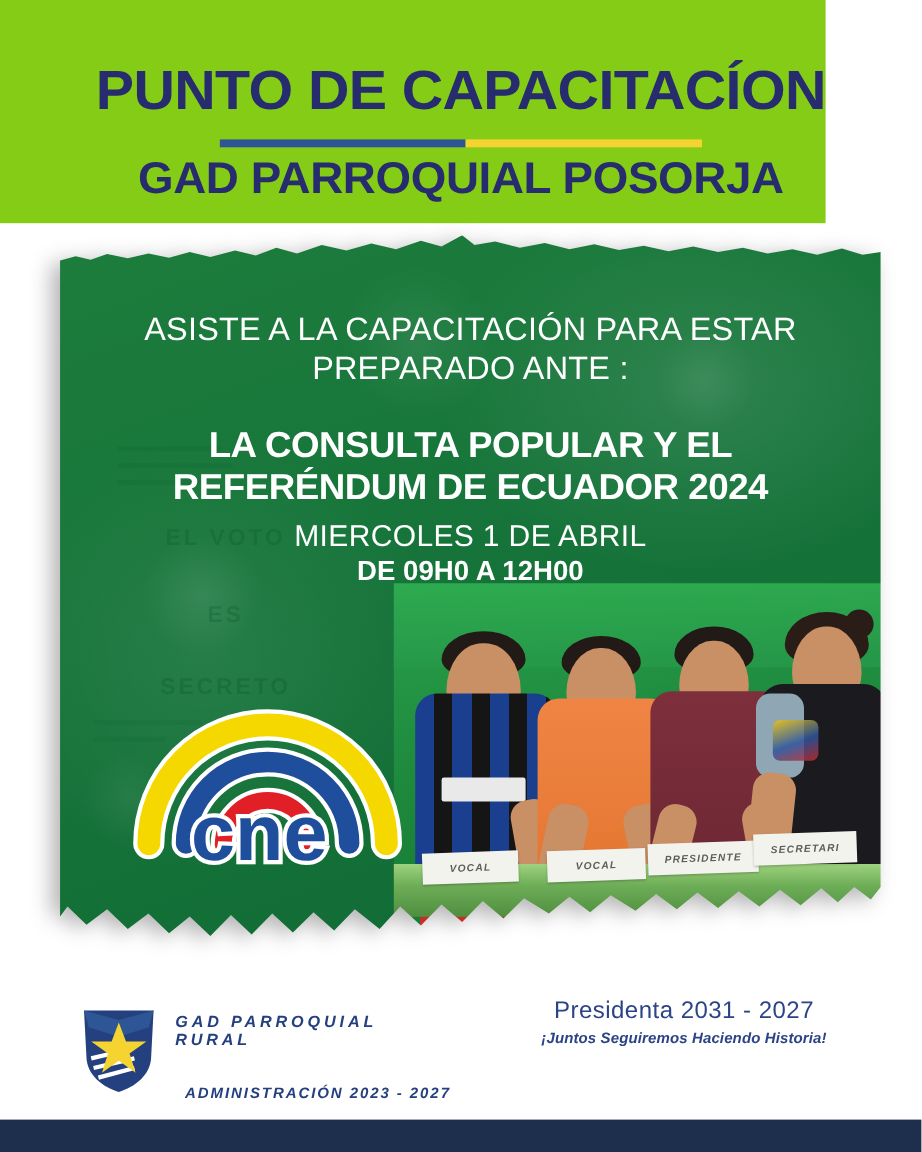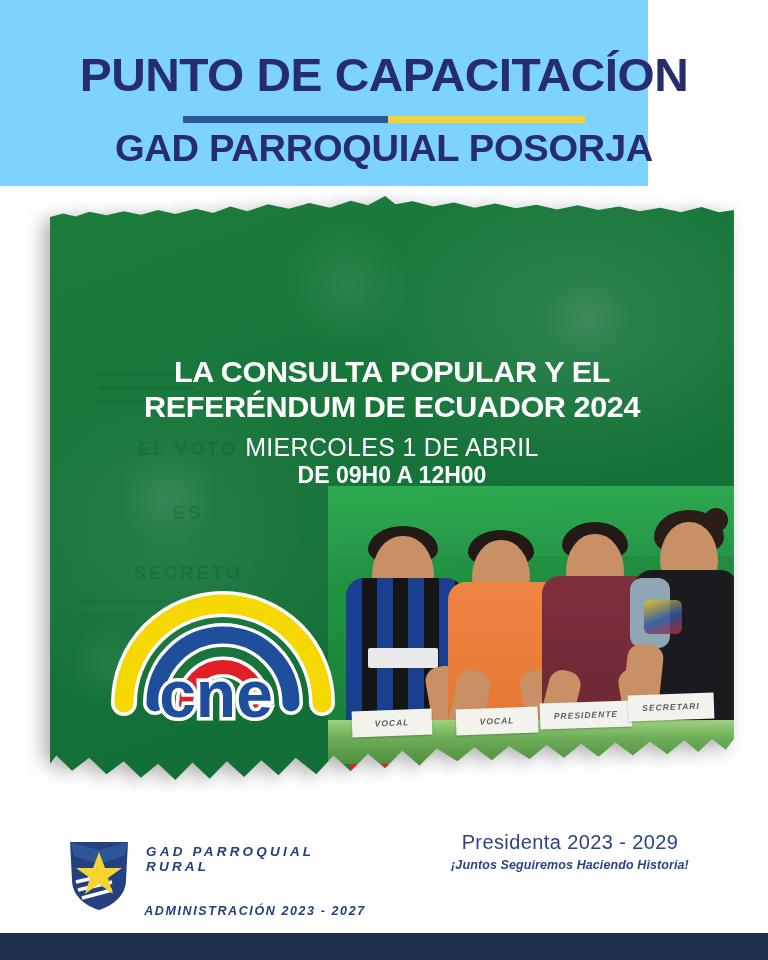--- a/index.html
+++ b/index.html
@@ -5,21 +5,22 @@
   html,body{margin:0;padding:0;}
   body{
     width:768px;height:960px;overflow:hidden;position:relative;
     background:#ffffff;
     font-family:"Liberation Sans", sans-serif;
   }
 
   
   #poster-header{
     position:absolute;left:0;top:0;width:648px;height:186px;
-    background:#7dd3fc;
+    background:#84cc16;
+    padding-left:40px;
   }
   #header-title-1{
     position:absolute;left:0;top:52px;width:768px;
     text-align:center;
     font-family:"Liberation Sans", sans-serif;
     font-weight:700;
     font-size:46px;
     letter-spacing:-0.5px;
     color:#262c6e;
     transform:scaleX(1.04);
@@ -190,21 +191,21 @@
     position:absolute;left:84px;top:12px;width:230px;
     font-size:13.5px;font-weight:700;font-style:italic;letter-spacing:3.2px;
     color:#24407e;
   }
   #posorja-name{
     position:absolute;left:82px;top:27px;width:240px;
     font-size:40px;font-weight:700;font-style:italic;letter-spacing:-0.5px;
     color:#24407e;line-height:1;
   }
   #posorja-admin{
-    position:absolute;left:58px;top:72px;width:270px;text-align:center;
+    position:absolute;left:68px;top:72px;width:270px;text-align:center;
     font-size:12.5px;font-weight:700;font-style:italic;letter-spacing:1.6px;
     color:#24407e;
   }
   #signature-block{position:absolute;left:415px;top:18px;width:310px;text-align:center;}
   #sig-name{
     font-family:"DejaVu Serif", serif;
     font-style:italic;font-weight:700;font-size:34px;color:#2b4486;
     line-height:1.05;letter-spacing:.5px;
   }
   #sig-role{
@@ -292,20 +293,21 @@
 
       <div id="vote-table">
         <div class="tabletop"></div>
         <div class="sign" style="left:24px;top:12px;width:80px;transform:rotate(-2deg);">VOCAL</div>
         <div class="sign" style="left:128px;top:10px;width:82px;transform:rotate(-2deg);">VOCAL</div>
         <div class="sign" style="left:212px;top:4px;width:92px;transform:rotate(-2deg);">PRESIDENTE</div>
         <div class="sign" style="left:300px;top:-4px;width:86px;transform:rotate(-2deg);">SECRETARI</div>
       </div>
     </div>
 
+    <div id="panel-lead">ASISTE A LA CAPACITACIÓN PARA ESTAR PREPARADO ANTE :</div>
     <div id="panel-headline">LA CONSULTA POPULAR Y EL REFERÉNDUM DE ECUADOR 2024</div>
     <div id="panel-date">MIERCOLES 1 DE ABRIL</div>
     <div id="panel-time">DE 09H0 A 12H00</div>
 
     <svg id="cne-logo" viewBox="0 0 230 160">
       <g fill="none" stroke-linecap="round">
         <path d="M16,132 A99,99 0 0 1 214,132" stroke="#ffffff" stroke-width="26"></path>
         <path d="M16,132 A99,99 0 0 1 214,132" stroke="#f5d800" stroke-width="19"></path>
         <path d="M47,132 A68,68 0 0 1 183,132" stroke="#ffffff" stroke-width="24"></path>
         <path d="M47,132 A68,68 0 0 1 183,132" stroke="#1f4e9c" stroke-width="17"></path>
@@ -328,18 +330,18 @@
           <path d="M16,54 L50,46"></path>
           <path d="M20,62 L50,54"></path>
       </g>
       <polygon points="37,16 43,32 60,32 46,42 51,58 37,48 23,58 28,42 14,32 31,32" fill="#f5d432"></polygon>
     </svg>
     <div id="posorja-kicker">GAD PARROQUIAL RURAL</div>
     <div id="posorja-admin">ADMINISTRACIÓN 2023 - 2027</div>
   </div>
 
   <div id="signature-block">
-    <div id="sig-role">Presidenta 2023 - 2029</div>
+    <div id="sig-role">Presidenta 2031 - 2027</div>
     <div id="sig-slogan">¡Juntos Seguiremos Haciendo Historia!</div>
   </div>
 </div>
 
 <div id="bottom-bar"></div>
 
 </body></html>

